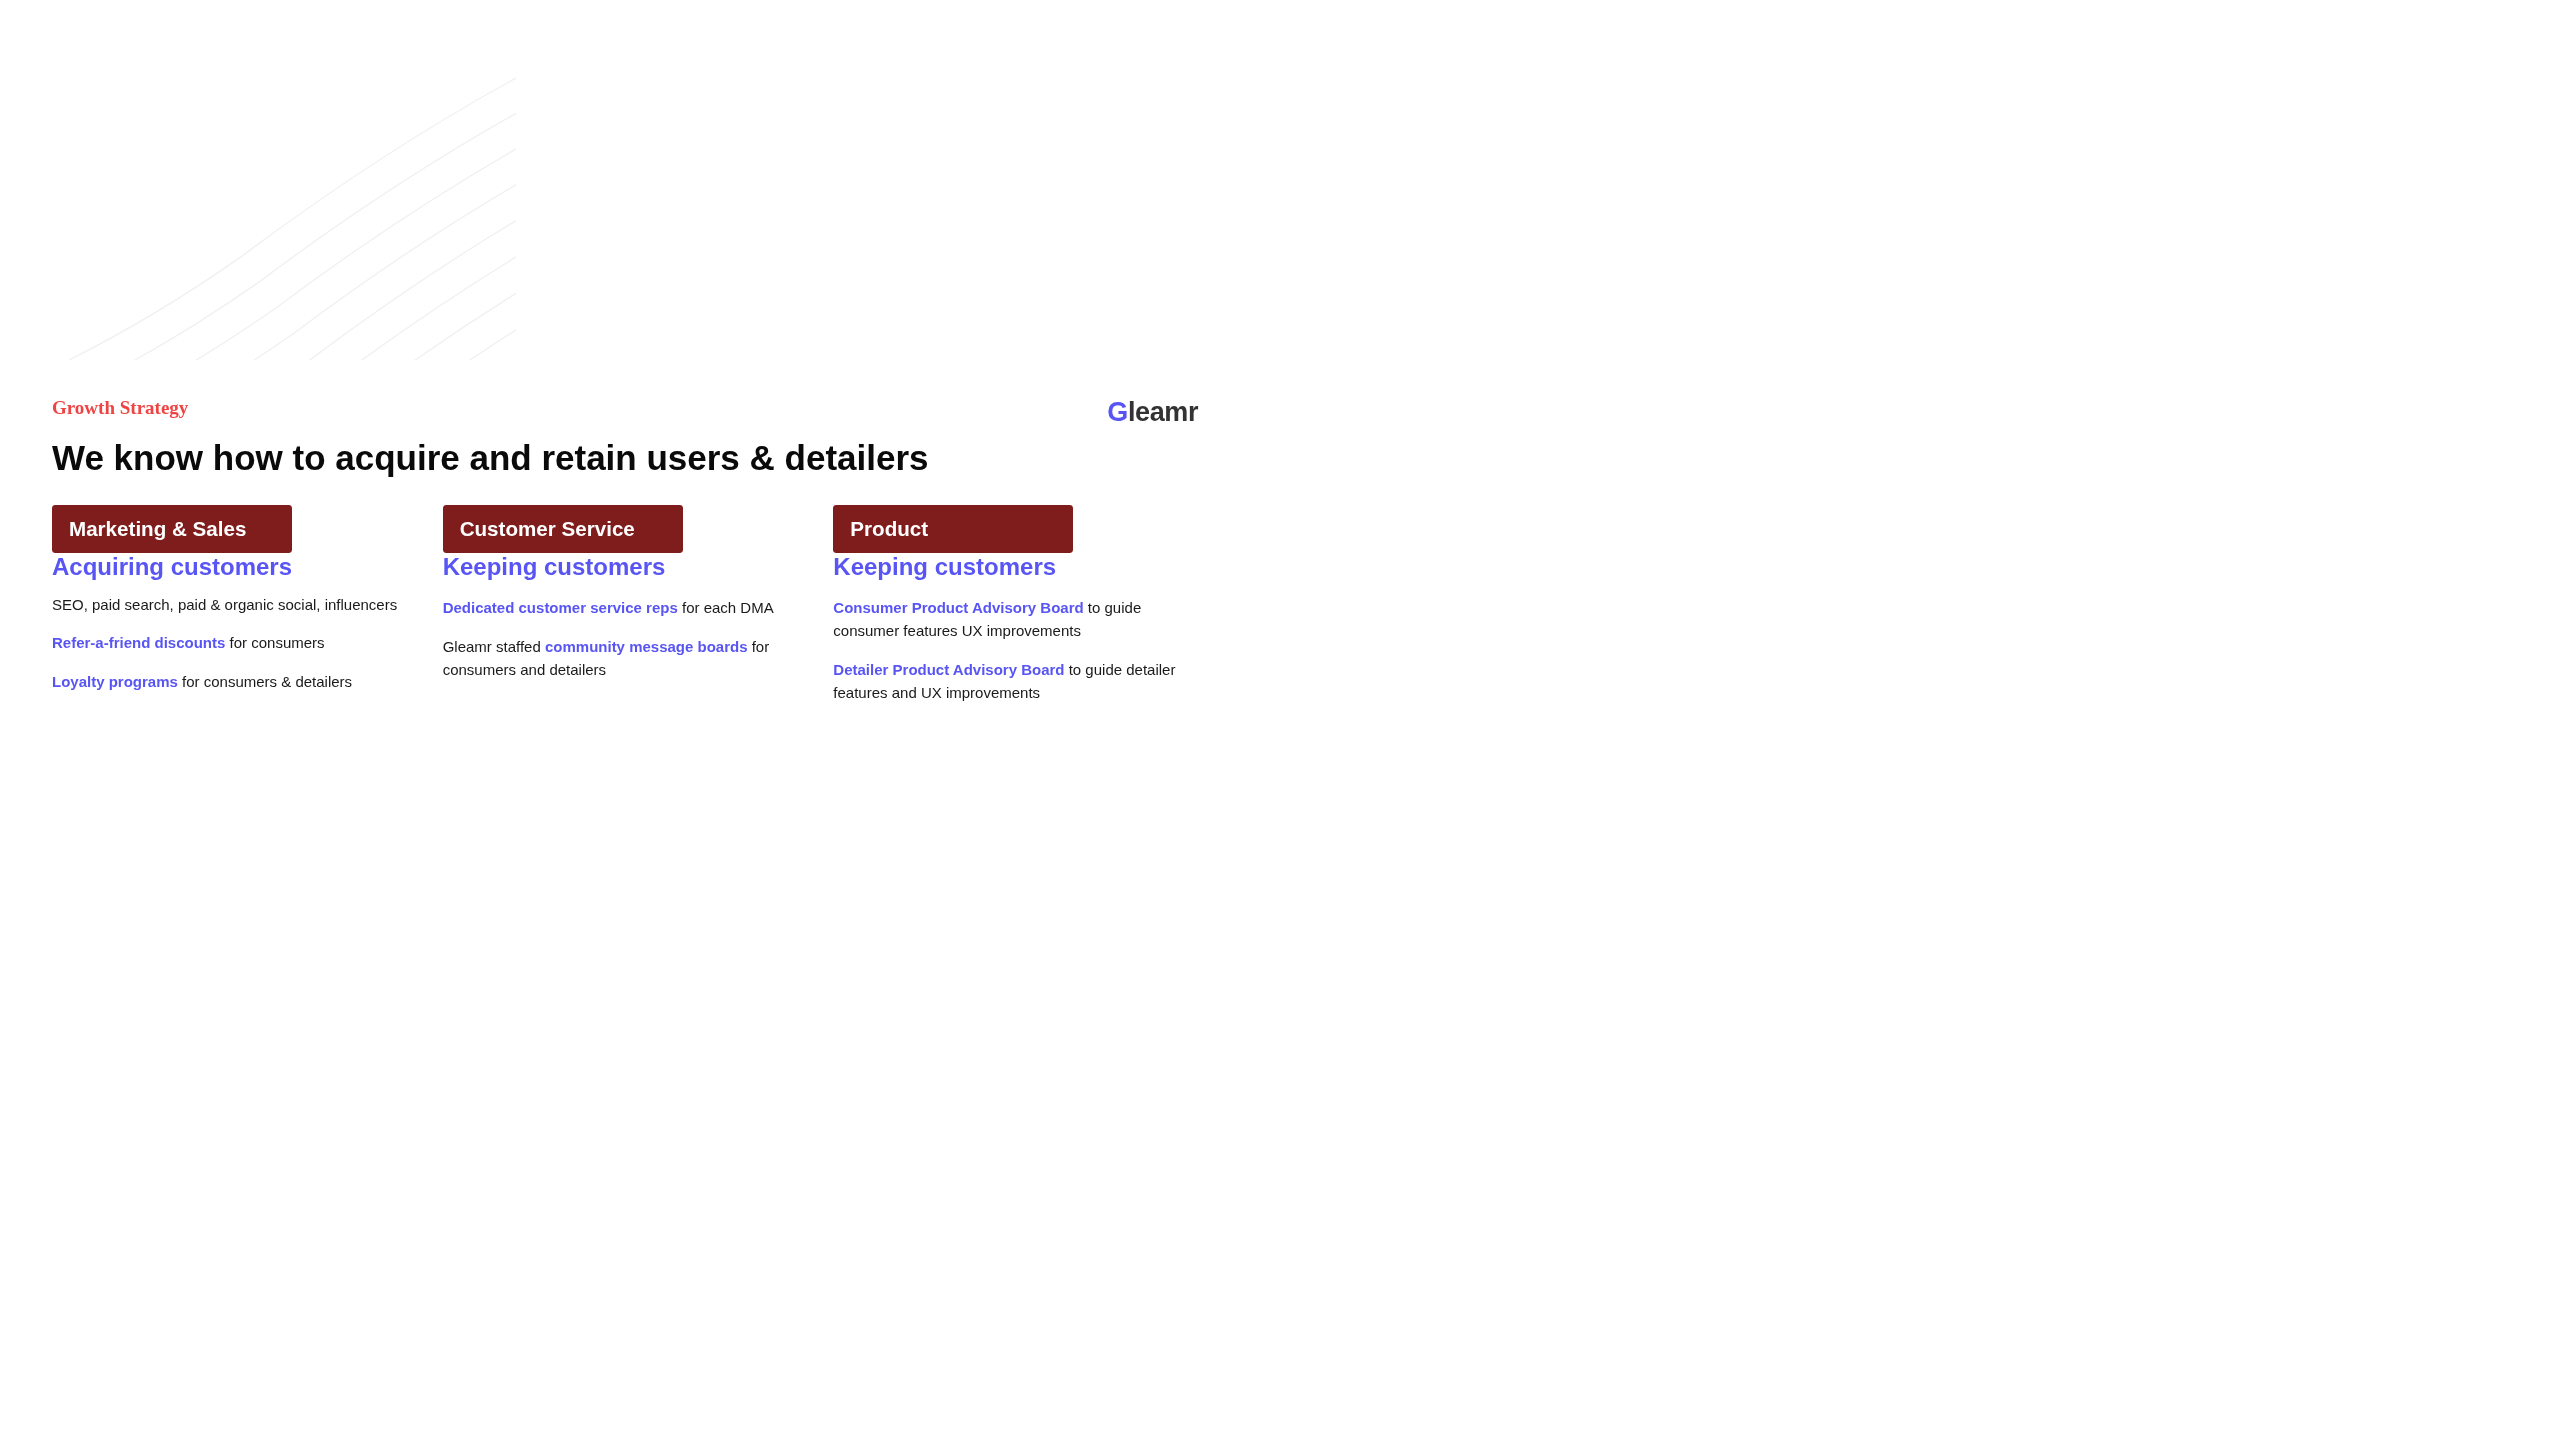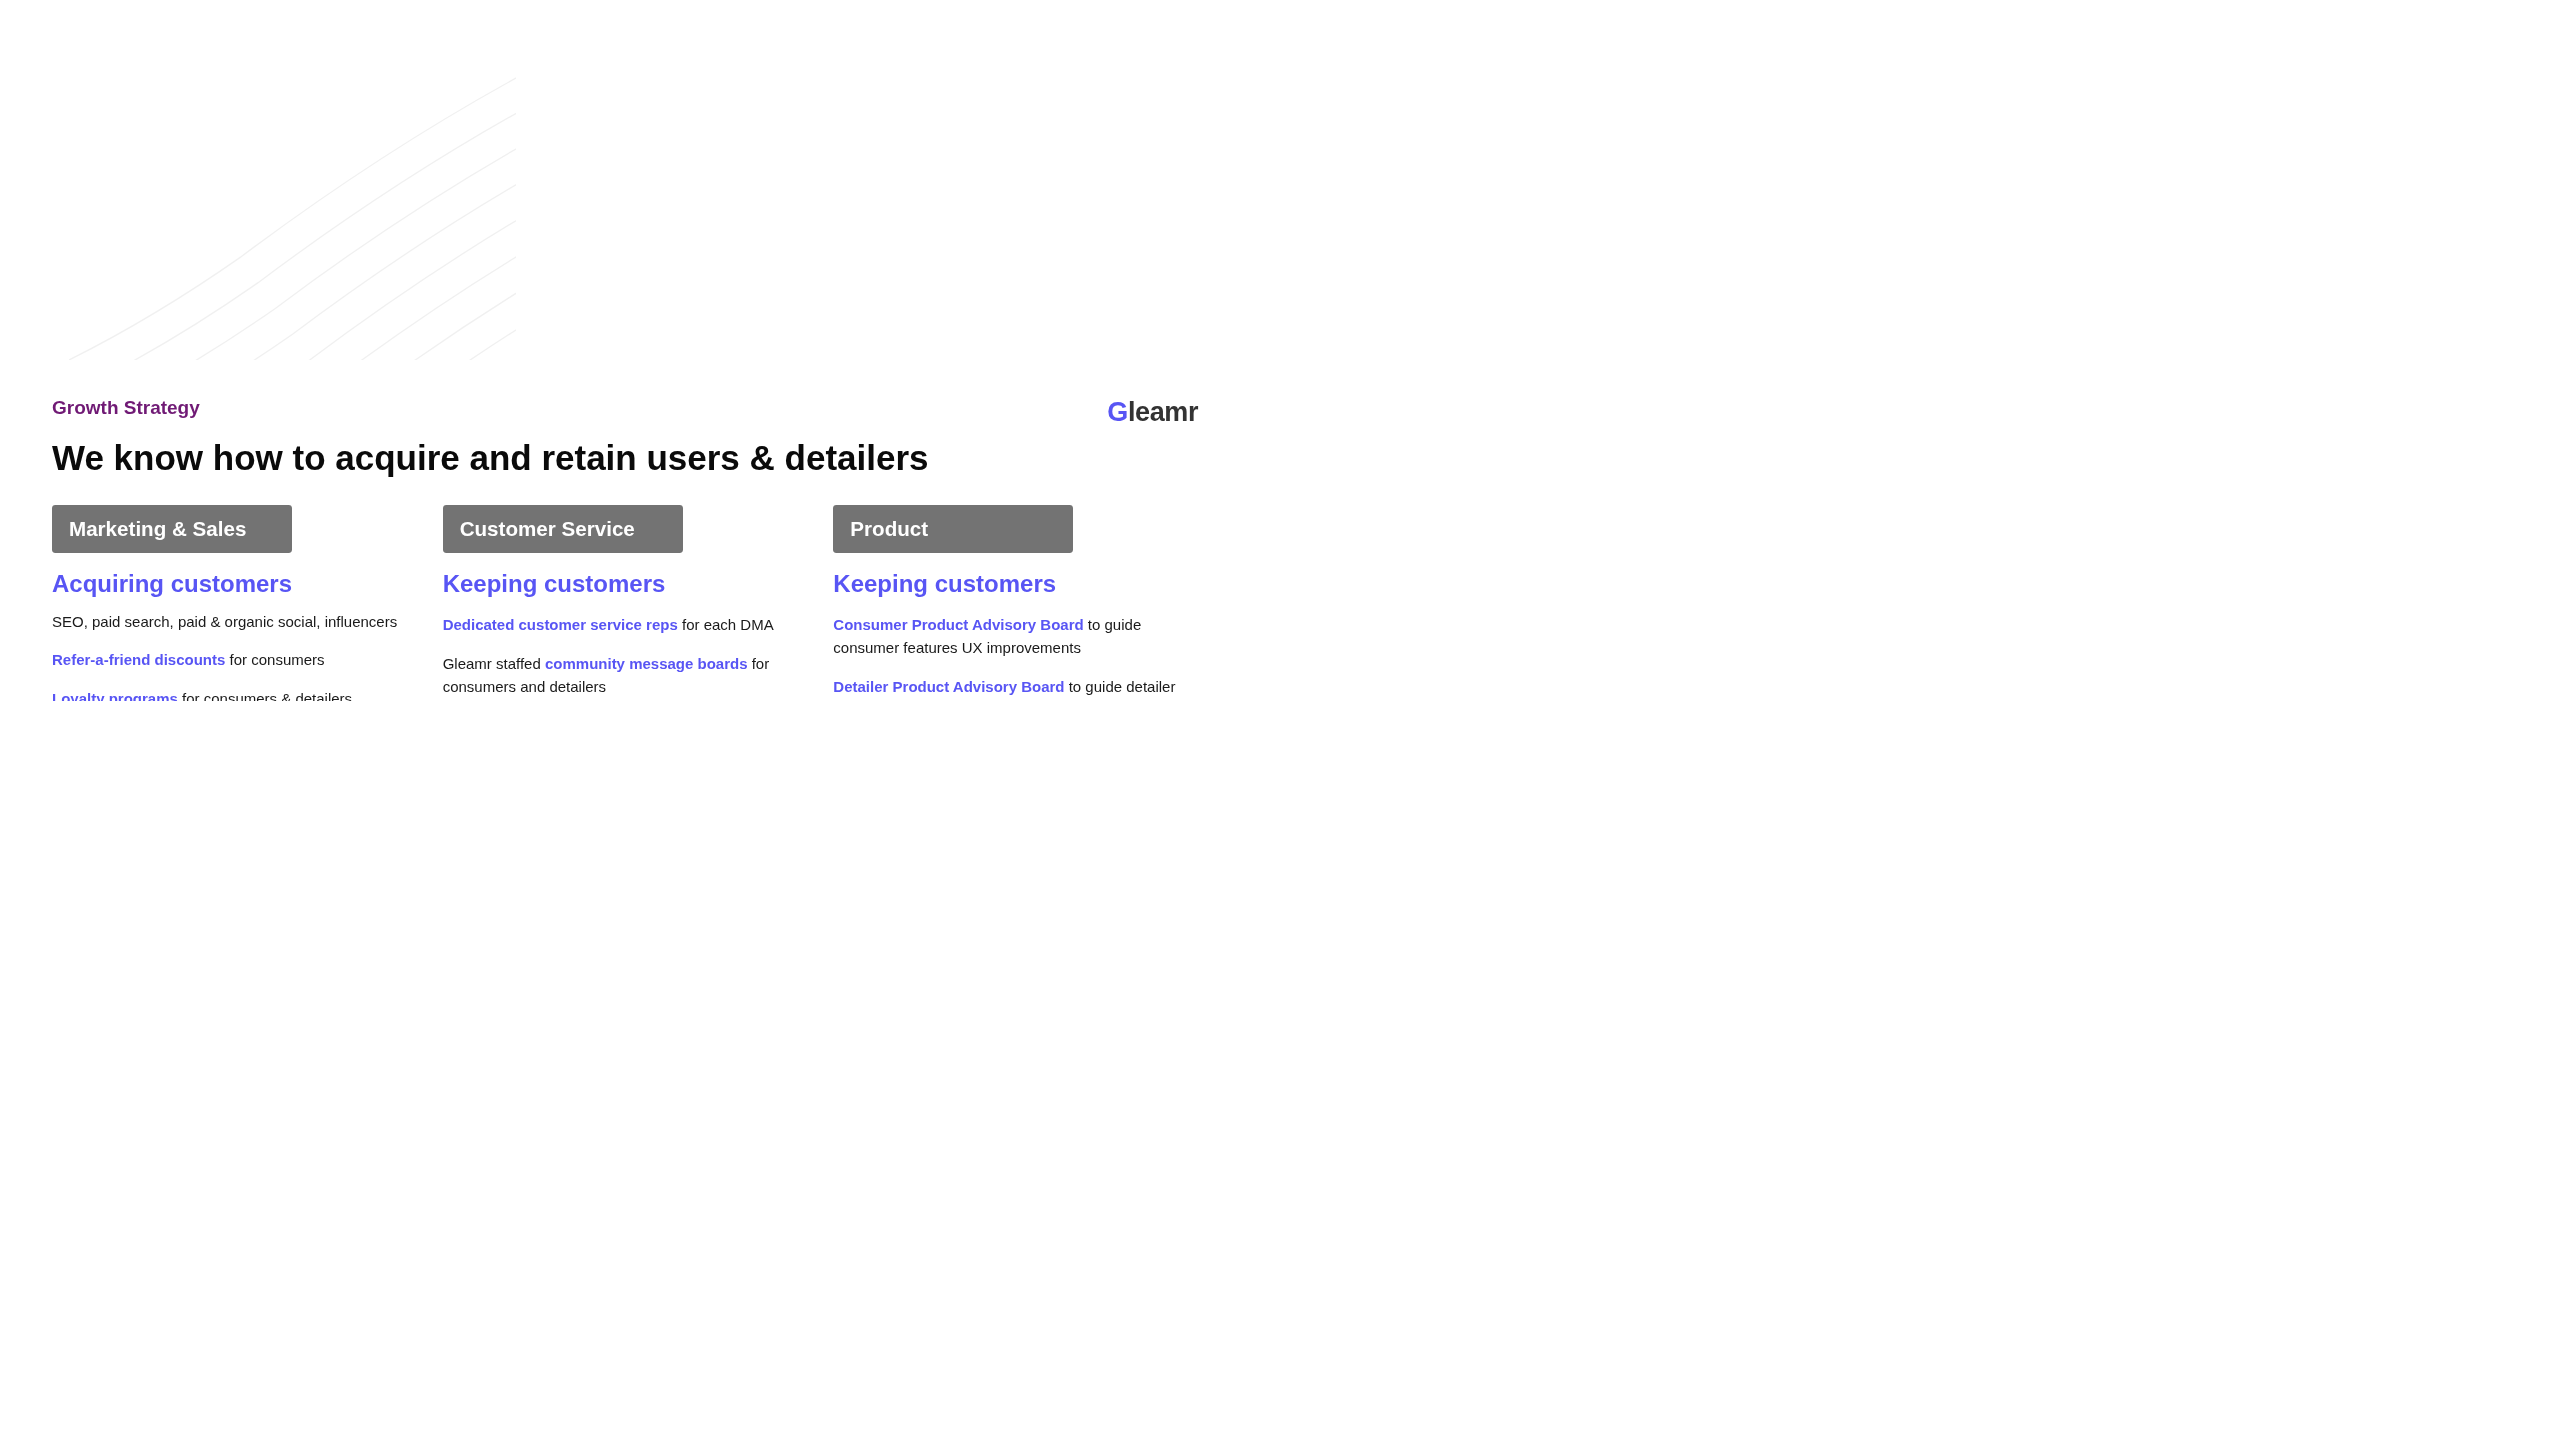--- a/index.html
+++ b/index.html
@@ -25,23 +25,24 @@
     }
 
     .header {
       display: flex;
       justify-content: space-between;
       align-items: flex-start;
       margin-bottom: 10.3px;
     }
 
     .growth-strategy-label {
-      color: #701a75;
+      color: #ef4444;
       font-size: 19px;
       font-weight: 600;
+      font-family: Liberation Serif, serif;
     }
 
     .logo {
       font-size: 27px;
       font-weight: 700;
       color: #333;
       letter-spacing: -0.4px;
     }
 
     .logo-g {
@@ -60,27 +61,26 @@
       display: flex;
       gap: 26px;
       align-items: flex-start;
     }
 
     .column {
       flex: 1;
     }
 
     .column-header {
-      background-color: #737373;
+      background-color: #7f1d1d;
       color: #ffffff;
       font-size: 20.6px;
       font-weight: 700;
       padding: 12px 17px;
       border-radius: 3.4px;
-      margin-bottom: 17px;
       display: inline-block;
       width: auto;
       min-width: 240px;
     }
 
     .section-title {
       color: #5855f4;
       font-size: 24px;
       font-weight: 700;
       margin-bottom: 12px;

